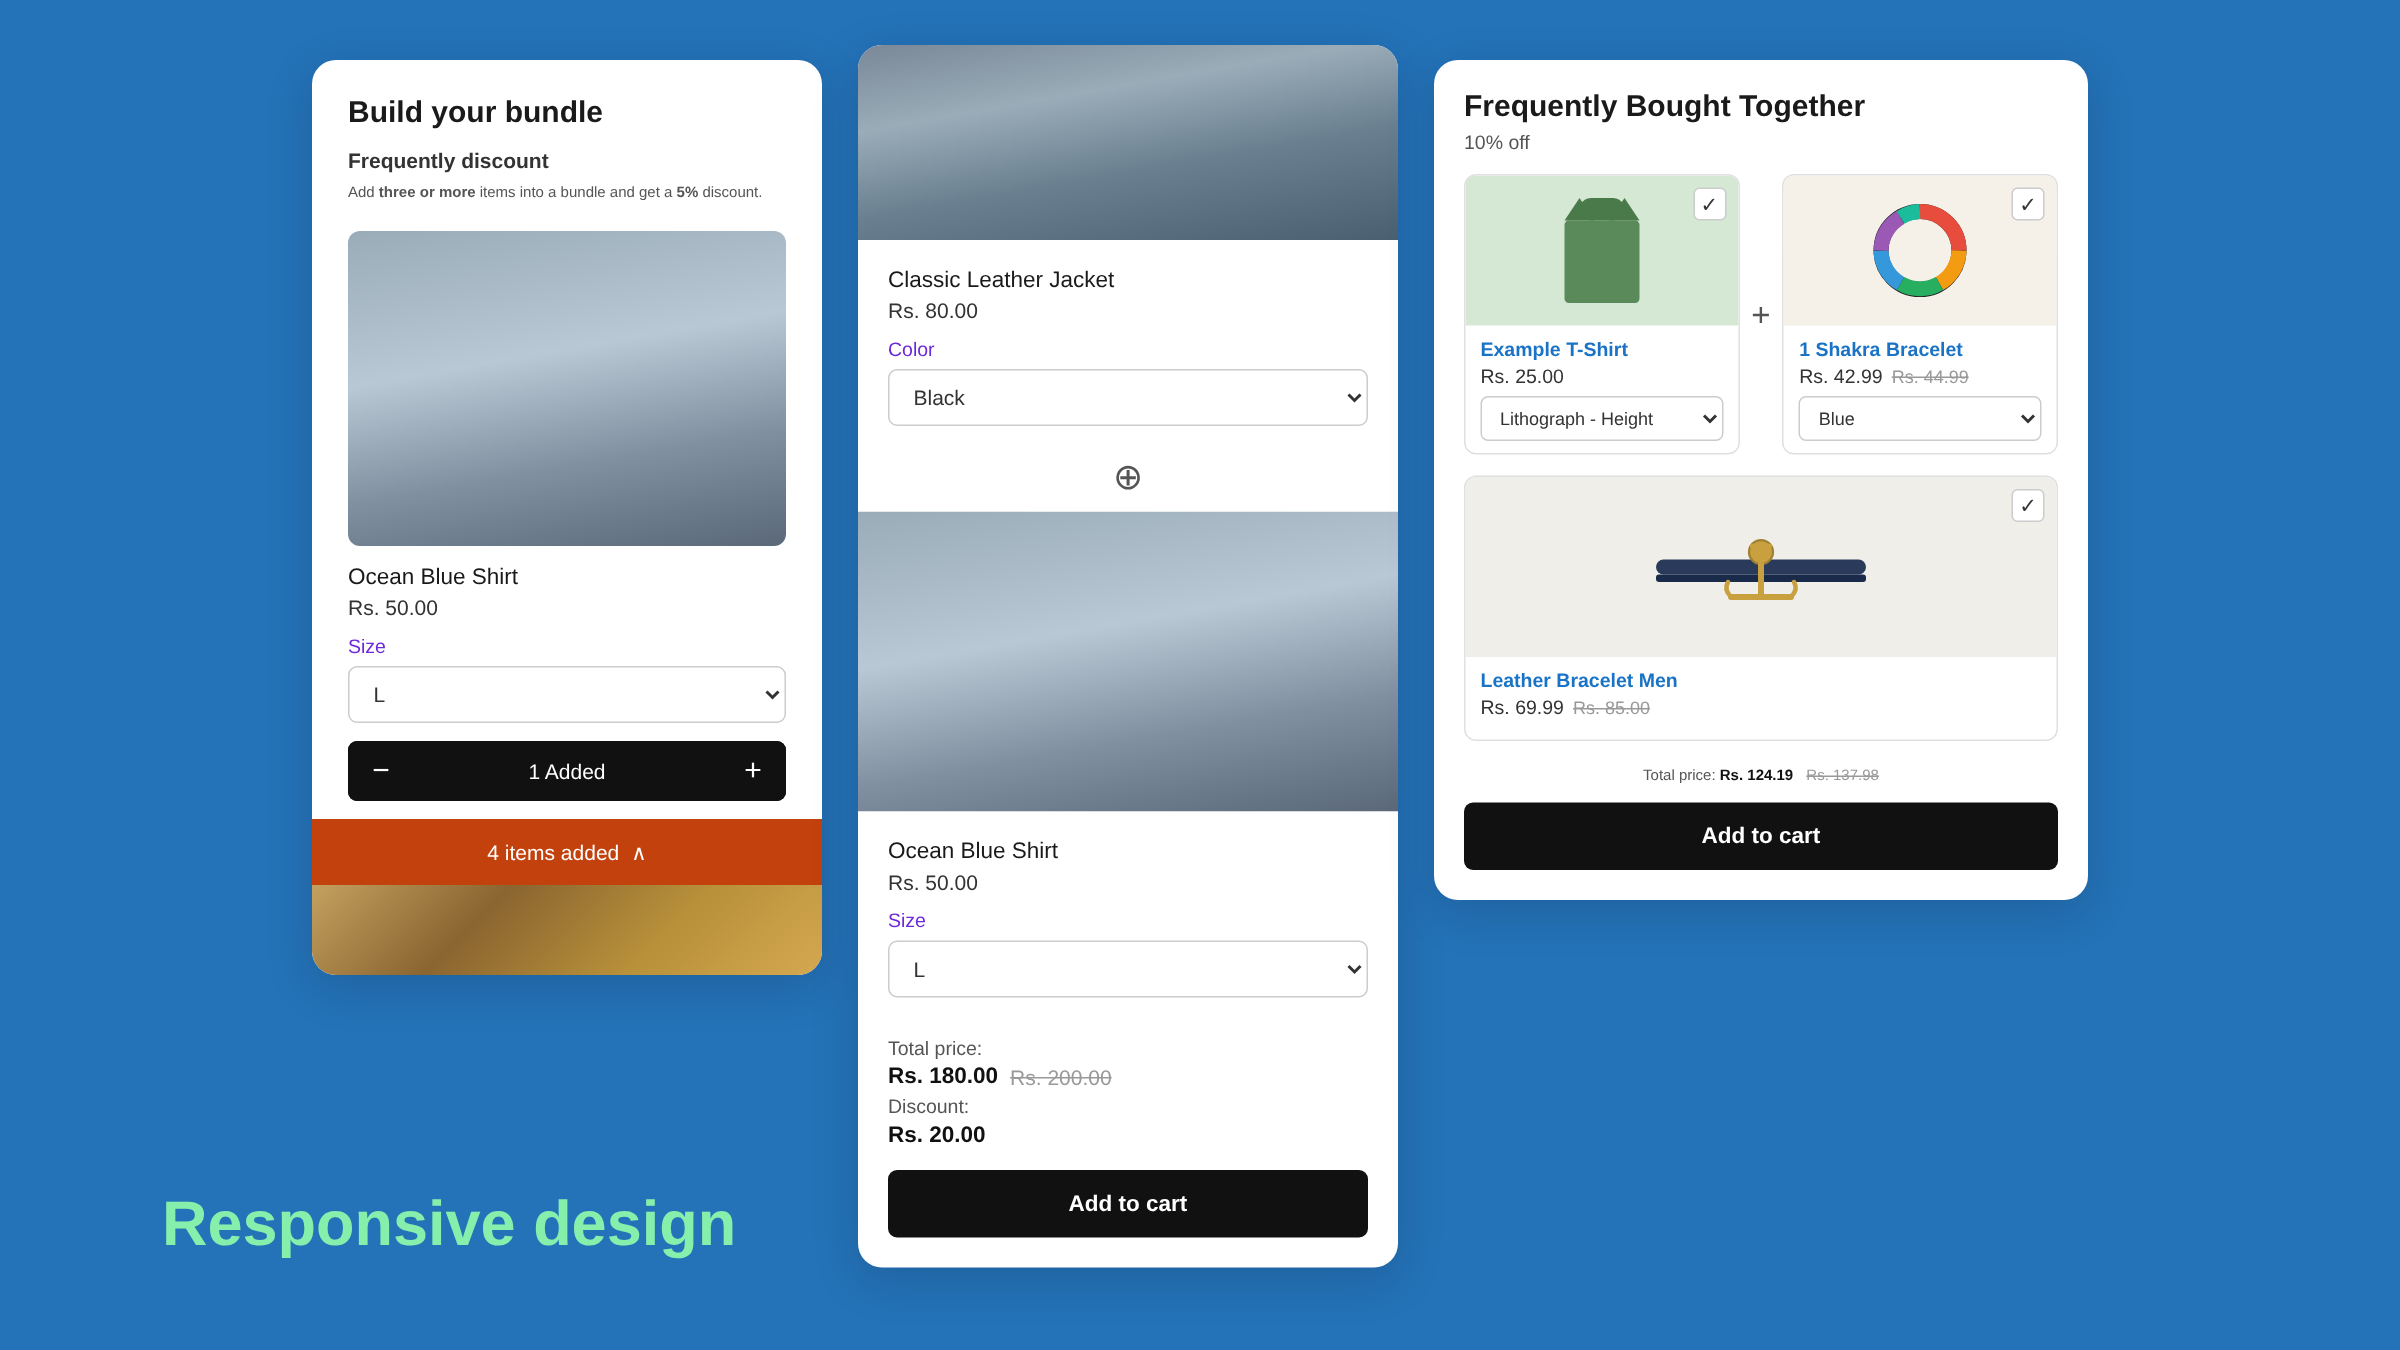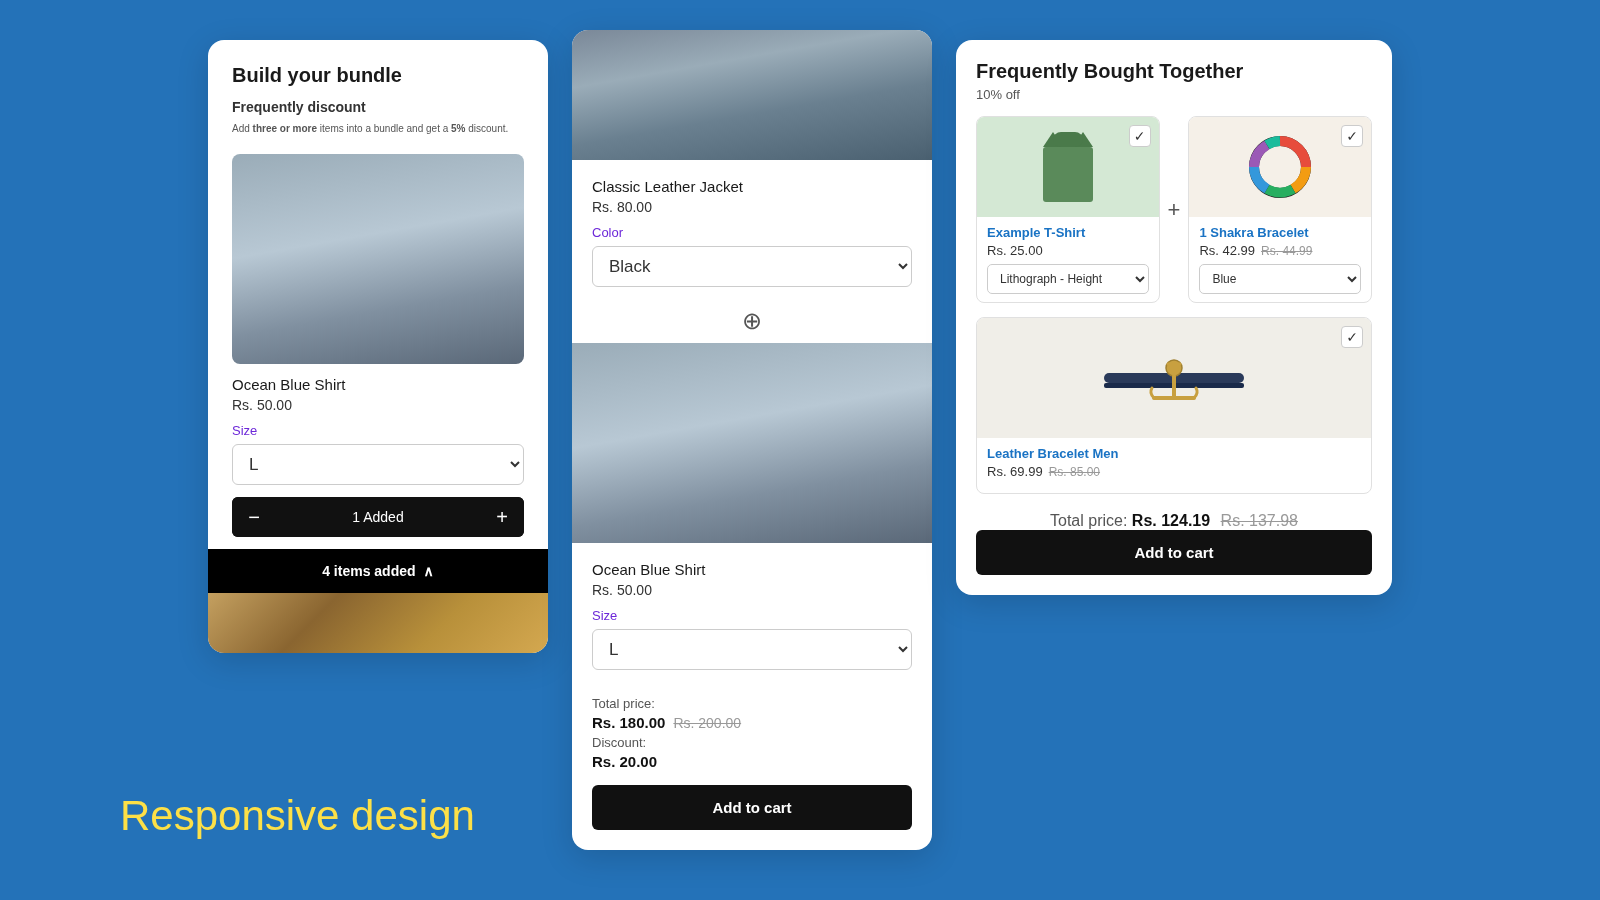--- a/index.html
+++ b/index.html
@@ -21,24 +21,24 @@
       gap: 24px;
       padding: 30px;
       width: 100%;
       height: 100%;
       position: relative;
     }
     
     .responsive-text {
       position: absolute;
       bottom: 60px;
-      left: 120px;
-      color: #fde047;
+      left: 108px;
+      color: #86efac;
       font-size: 42px;
-      font-weight: 400;
+      font-weight: 700;
     }
 
     
     .card {
       background: white;
       border-radius: 16px;
       overflow: hidden;
       box-shadow: 0 8px 32px rgba(0,0,0,0.15);
     }
 
@@ -99,21 +99,21 @@
     .field-label {
       font-size: 13px;
       color: #6d28d9;
       margin-bottom: 6px;
     }
     .select-field {
       width: 100%;
       padding: 9px 12px;
       border: 1.5px solid #ccc;
       border-radius: 6px;
-      font-size: 17px;
+      font-size: 14px;
       color: #333;
       background: white;
       appearance: auto;
       cursor: pointer;
       margin-bottom: 12px;
     }
     .qty-control {
       display: flex;
       align-items: center;
       background: #111;
@@ -135,26 +135,26 @@
       flex-shrink: 0;
     }
     .qty-label {
       flex: 1;
       text-align: center;
       color: white;
       font-size: 14px;
       font-weight: 500;
     }
     .items-added-bar {
-      background: #000000;
+      background: #c2410c;
       color: white;
       text-align: center;
       padding: 14px;
       font-size: 14px;
-      font-weight: 700;
+      font-weight: 400;
       display: flex;
       align-items: center;
       justify-content: center;
       gap: 8px;
       cursor: pointer;
     }
     .bottom-product-strip {
       width: 100%;
       height: 60px;
       background: #b5903a;
@@ -342,23 +342,23 @@
       appearance: auto;
       cursor: pointer;
     }
     .plus-sign {
       font-size: 22px;
       color: #555;
       font-weight: 300;
     }
     .fbt-total-row {
       text-align: center;
-      font-size: 16px;
+      font-size: 10px;
       color: #555;
-      margin-bottom: 0;
+      margin-bottom: 12px;
       padding-top: 4px;
     }
     .fbt-total-row .fbt-total-price {
       font-weight: 600;
       color: #111;
     }
     .fbt-total-row .fbt-total-strike {
       color: #999;
       text-decoration: line-through;
       margin-left: 6px;

